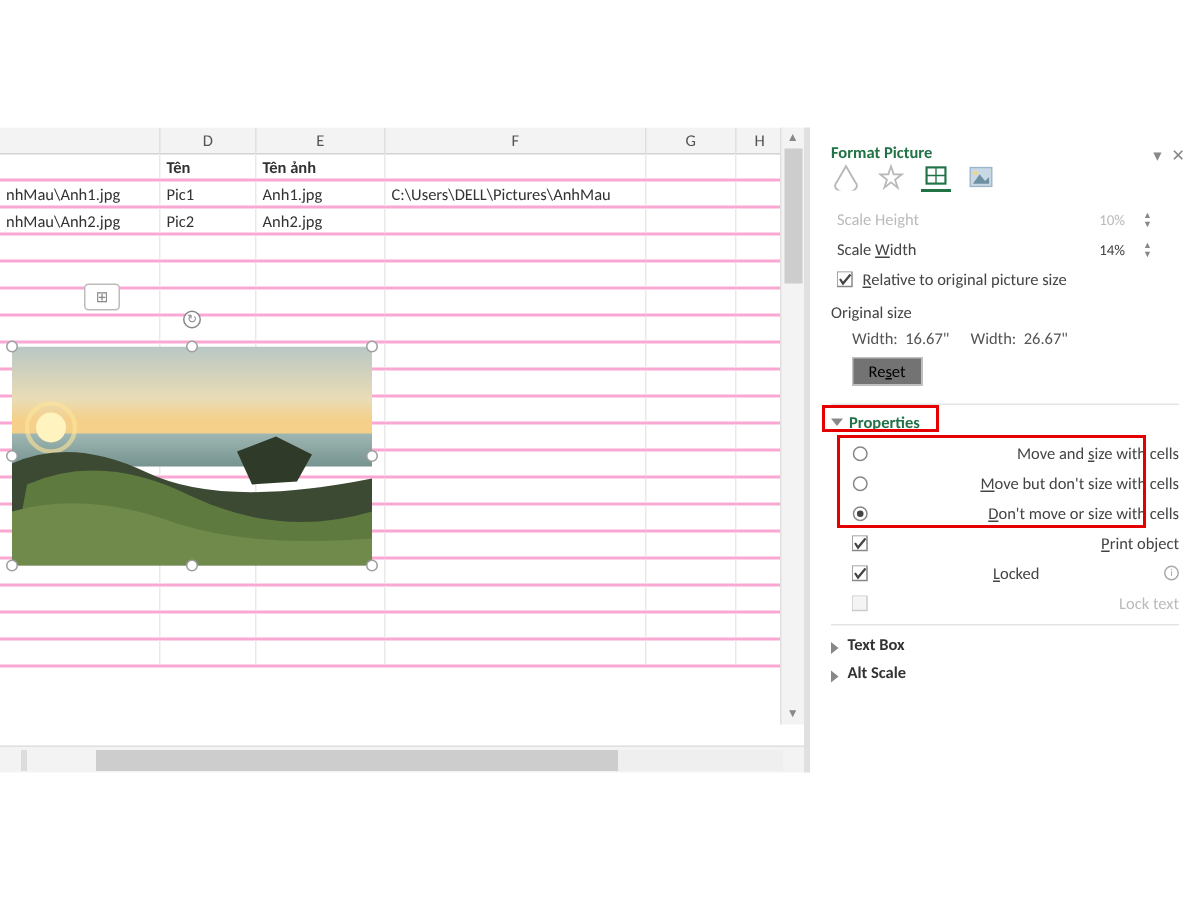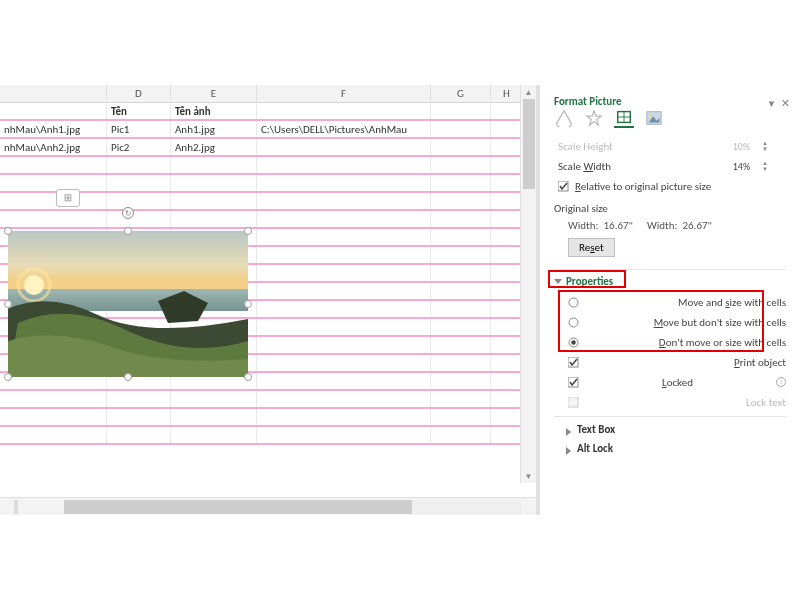--- a/index.html
+++ b/index.html
@@ -47,29 +47,29 @@
   .sec-head { font-weight: 400; color: #444; margin: 6px 0 4px 0; }
   .row-opt { display: flex; align-items: center; height: 20px; padding-left: 4px; gap: 6px; }
   .row-opt.indent { padding-left: 14px; justify-content: space-between; }
   .row-opt svg { width: 11px; height: 11px; }
   .row-opt label { font-size: 11px; }
   .dim { color: #bbb; }
   .spin { position: absolute; right: 18px; display: flex; align-items: center; gap: 12px; font-size: 10px; }
   .spin .pct { width: 30px; text-align: right; }
   .spin .btns { display: flex; flex-direction: column; font-size: 6px; line-height: 6px; color: #888; }
   .orig { margin-left: 14px; margin-top: 4px; display: flex; gap: 14px; font-size: 11px; color: #555; }
-  .reset { margin: 6px 0 8px 14px; border: 1px solid #c0c0c0; background: #e5e5e5; padding: 2px 10px; font-size: 11px; cursor: pointer; font-family: inherit; }
+  .reset { margin: 6px 0 8px 14px; border: 1px solid #c0c0c0; background: #737373; padding: 2px 10px; font-size: 11px; cursor: pointer; font-family: inherit; }
   .hr { border-top: 1px solid #e4e4e4; margin: 4px 0; }
   .prop-head { color: #217346; font-weight: bold; font-size: 11px; display: inline-flex; align-items: center; gap: 4px; }
   .tri { display: inline-block; width: 0; height: 0; border-left: 4px solid transparent; border-right: 4px solid transparent; border-top: 5px solid #888; }
   .tri.side { border-top: 4px solid transparent; border-bottom: 4px solid transparent; border-left: 5px solid #888; border-right: none; width: 0; height: 0; }
   .redbox1 { position: absolute; border: 2px solid #e40000; pointer-events: none; }
   .info-icn { width: 10px; height: 10px; border: 1px solid #aaa; border-radius: 50%; font-size: 7px; text-align: center; line-height: 8px; color: #aaa; display: inline-block; }
   u.hint { text-decoration: underline; text-decoration-thickness: 1px; }
-  .collapsed-head { display: flex; align-items: flex-end; gap: 6px; font-weight: 600; font-size: 11px; color: #333; margin: 6px 12px; }
+  .collapsed-head { display: flex; align-items: flex-end; gap: 6px; font-weight: 600; font-size: 11px; color: #333; margin: 6px 0; }
 </style>
 </head>
 <body>
 <div class="app">
 
 <div class="frame">
 
   <div class="grid-area">
     <div class="col-headers">
       <div class="ch cw-A"></div>
@@ -411,18 +411,18 @@
       <label>Lock text</label>
     </div>
 
     <div class="hr"></div>
     <div class="collapsed-head">
       <span class="tri side"></span>
       <span>Text Box</span>
     </div>
     <div class="collapsed-head">
       <span class="tri side"></span>
-      <span>Alt Lock</span>
+      <span>Alt Scale</span>
     </div>
   </div>
 </div>
 
 </div>
 
 </body></html>

